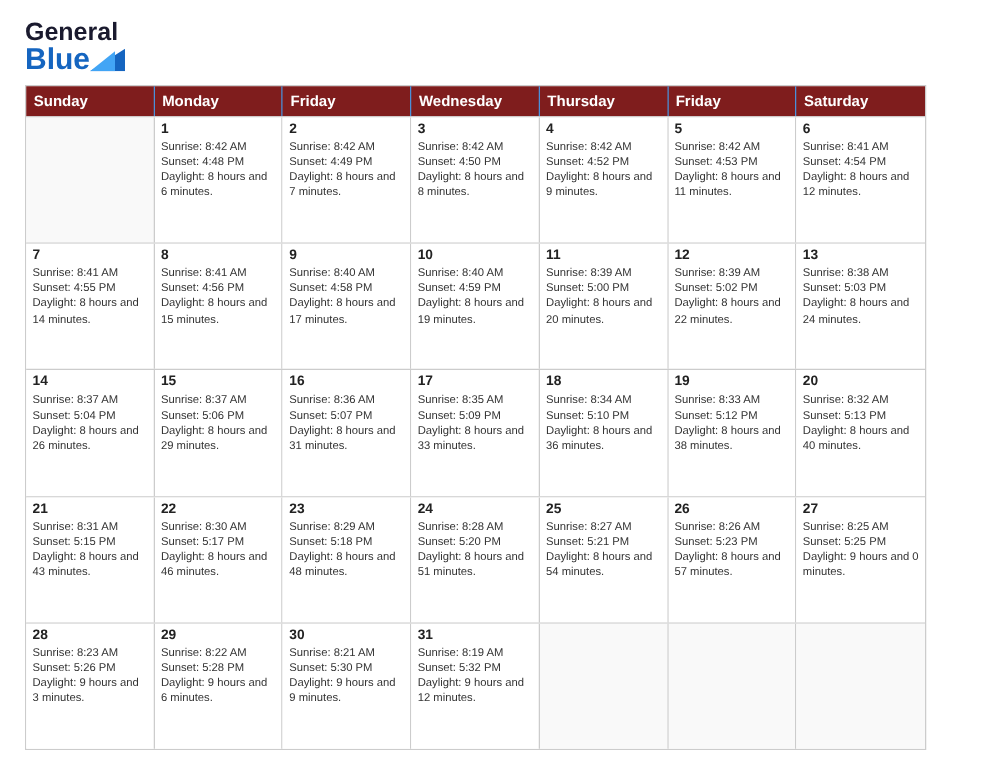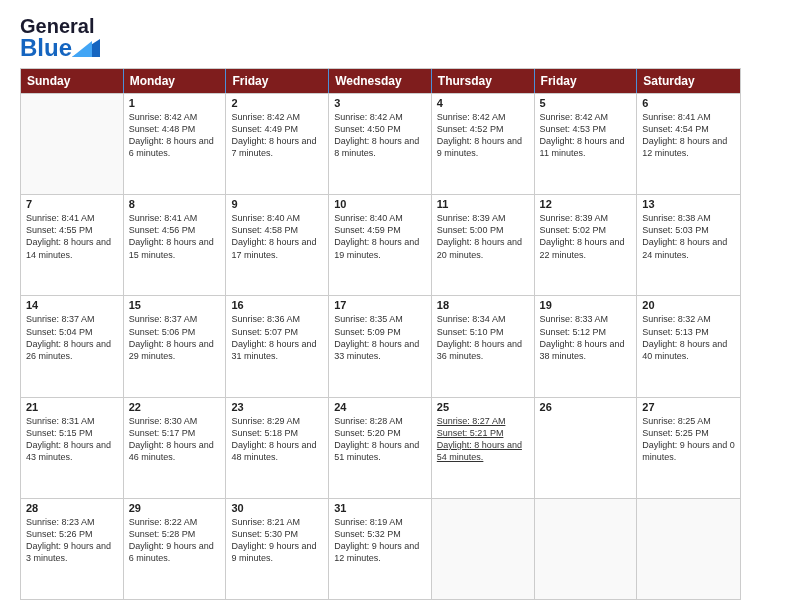--- a/index.html
+++ b/index.html
@@ -278,26 +278,29 @@
 Daylight: 8 hours and 48 minutes.</div>
           </div>
           <div class="cal-cell">
             <div class="day-num">24</div>
             <div class="cell-text" style="white-space: pre-line;">Sunrise: 8:28 AM
 Sunset: 5:20 PM
 Daylight: 8 hours and 51 minutes.</div>
           </div>
           <div class="cal-cell">
             <div class="day-num">25</div>
-            <div class="cell-text" style="white-space: pre-line; text-decoration: underline;">Sunrise: 8:27 AM
+            <div class="cell-text" style="white-space: pre-line;">Sunrise: 8:27 AM
 Sunset: 5:21 PM
 Daylight: 8 hours and 54 minutes.</div>
           </div>
           <div class="cal-cell">
             <div class="day-num">26</div>
+            <div class="cell-text" style="white-space: pre-line;">Sunrise: 8:26 AM
+Sunset: 5:23 PM
+Daylight: 8 hours and 57 minutes.</div>
           </div>
           <div class="cal-cell">
             <div class="day-num">27</div>
             <div class="cell-text" style="white-space: pre-line;">Sunrise: 8:25 AM
 Sunset: 5:25 PM
 Daylight: 9 hours and 0 minutes.</div>
           </div>
         </div>
         <div class="cal-row">
           <div class="cal-cell">

